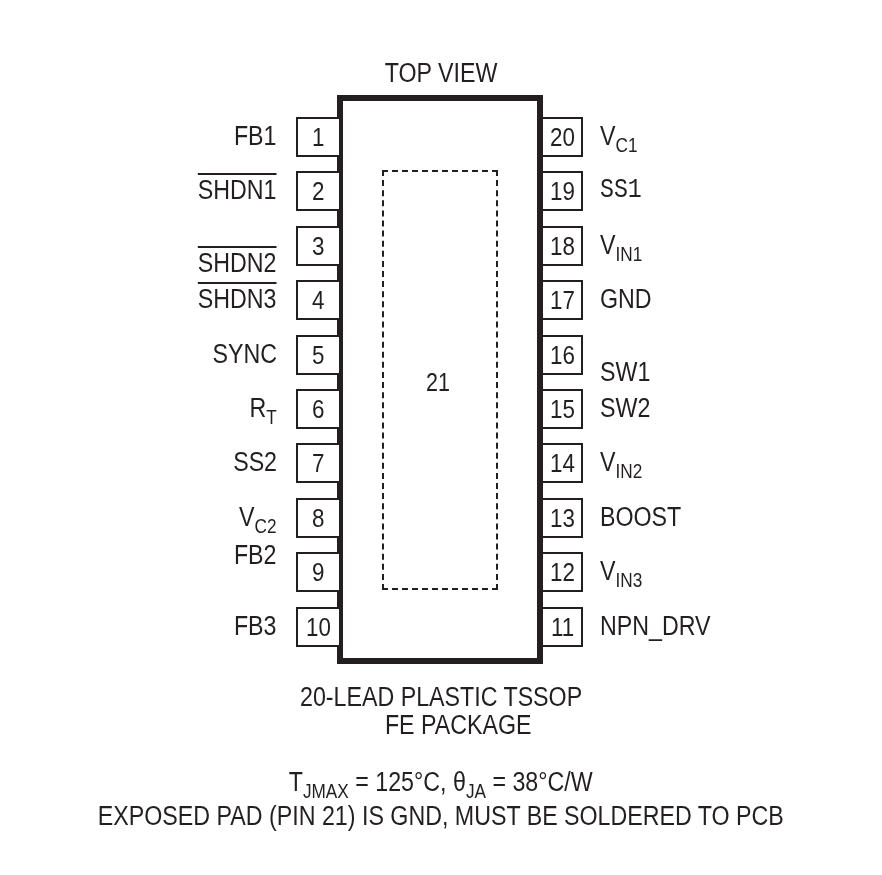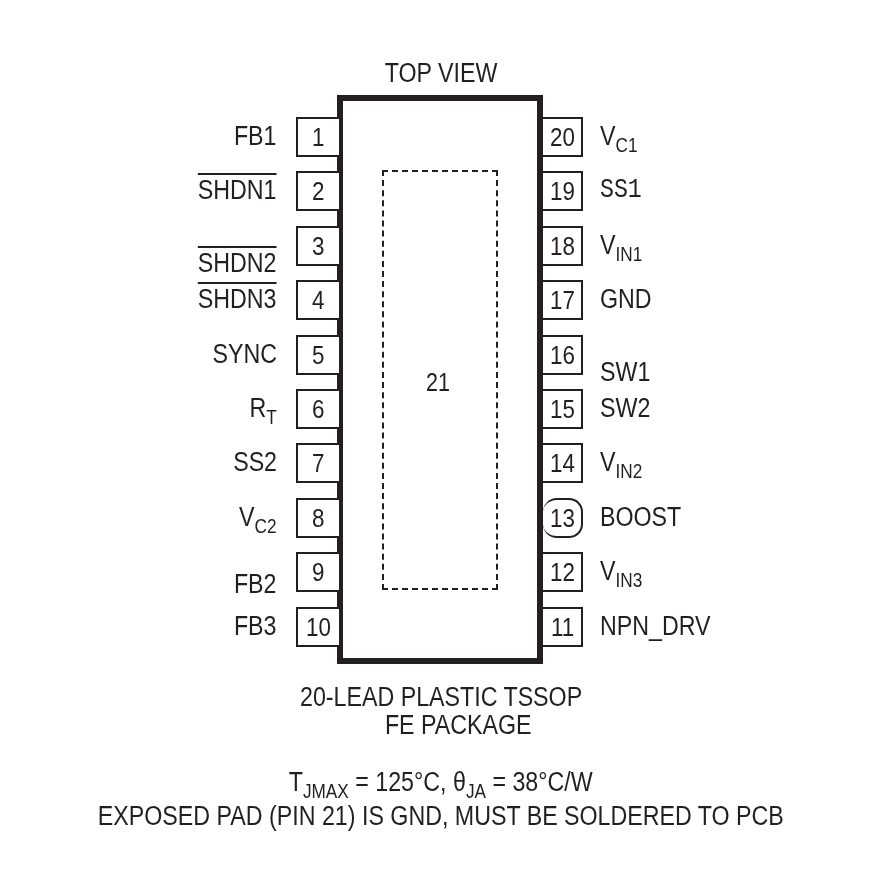--- a/index.html
+++ b/index.html
@@ -39,38 +39,38 @@
     <div class="lbl" style="top: 286px; right: 605px;"><span style="display: inline-block; transform: scaleX(0.86); transform-origin: right center;"><span class="ov">SHDN3</span></span></div>
     <div class="pin left" style="top: 335px;"><span class="sq">5</span></div>
     <div class="lbl" style="top: 341px; right: 605px;"><span style="display: inline-block; transform: scaleX(0.86); transform-origin: right center;"><span>SYNC</span></span></div>
     <div class="pin left" style="top: 389px;"><span class="sq">6</span></div>
     <div class="lbl" style="top: 395px; right: 605px;"><span style="display: inline-block; transform: scaleX(0.86); transform-origin: right center;"><span>R</span><sub>T</sub></span></div>
     <div class="pin left" style="top: 443px;"><span class="sq">7</span></div>
     <div class="lbl" style="top: 449px; right: 605px;"><span style="display: inline-block; transform: scaleX(0.86); transform-origin: right center;"><span>SS2</span></span></div>
     <div class="pin left" style="top: 498px;"><span class="sq">8</span></div>
     <div class="lbl" style="top: 504px; right: 605px;"><span style="display: inline-block; transform: scaleX(0.86); transform-origin: right center;"><span>V</span><sub>C2</sub></span></div>
     <div class="pin left" style="top: 552px;"><span class="sq">9</span></div>
-    <div class="lbl" style="top: 571px; right: 605px;"><span style="display: inline-block; transform: scaleX(0.86); transform-origin: right center;"><span>FB2</span></span></div>
+    <div class="lbl" style="top: 542px; right: 605px;"><span style="display: inline-block; transform: scaleX(0.86); transform-origin: right center;"><span>FB2</span></span></div>
     <div class="pin left" style="top: 607px;"><span class="sq">10</span></div>
     <div class="lbl" style="top: 613px; right: 605px;"><span style="display: inline-block; transform: scaleX(0.86); transform-origin: right center;"><span>FB3</span></span></div>
     <div class="pin right" style="top: 117px;"><span class="sq">20</span></div>
     <div class="lbl right" style="top: 123px;"><span style="display: inline-block; transform: scaleX(0.86); transform-origin: left center;"><span>V</span><sub>C1</sub></span></div>
     <div class="pin right" style="top: 171px;"><span class="sq">19</span></div>
     <div class="lbl right" style="top: 177px; font-family: Liberation Mono, monospace;"><span style="display: inline-block; transform: scaleX(0.86); transform-origin: left center;"><span>SS1</span></span></div>
     <div class="pin right" style="top: 226px;"><span class="sq">18</span></div>
     <div class="lbl right" style="top: 232px;"><span style="display: inline-block; transform: scaleX(0.86); transform-origin: left center;"><span>V</span><sub>IN1</sub></span></div>
     <div class="pin right" style="top: 280px;"><span class="sq">17</span></div>
     <div class="lbl right" style="top: 286px;"><span style="display: inline-block; transform: scaleX(0.86); transform-origin: left center;"><span>GND</span></span></div>
     <div class="pin right" style="top: 335px;"><span class="sq">16</span></div>
     <div class="lbl right" style="top: 343px; margin-top: 16px;"><span style="display: inline-block; transform: scaleX(0.86); transform-origin: left center;"><span>SW1</span></span></div>
     <div class="pin right" style="top: 389px; text-decoration: underline;"><span class="sq">15</span></div>
     <div class="lbl right" style="top: 395px;"><span style="display: inline-block; transform: scaleX(0.86); transform-origin: left center;"><span>SW2</span></span></div>
     <div class="pin right" style="top: 443px;"><span class="sq">14</span></div>
     <div class="lbl right" style="top: 449px;"><span style="display: inline-block; transform: scaleX(0.86); transform-origin: left center;"><span>V</span><sub>IN2</sub></span></div>
-    <div class="pin right" style="top: 498px; border-radius: 14px;"><span class="sq">13</span></div>
+    <div class="pin right" style="top: 498px;"><span class="sq">13</span></div>
     <div class="lbl right" style="top: 504px;"><span style="display: inline-block; transform: scaleX(0.86); transform-origin: left center;"><span>BOOST</span></span></div>
     <div class="pin right" style="top: 552px;"><span class="sq">12</span></div>
     <div class="lbl right" style="top: 558px;"><span style="display: inline-block; transform: scaleX(0.86); transform-origin: left center;"><span>V</span><sub>IN3</sub></span></div>
     <div class="pin right" style="top: 607px;"><span class="sq">11</span></div>
     <div class="lbl right" style="top: 613px;"><span style="display: inline-block; transform: scaleX(0.86); transform-origin: left center;"><span>NPN_DRV</span></span></div>
   </div>
 
 <div class="foot" style="top:712px;padding-left:17px;"><span class="sq">FE PACKAGE</span></div>
 <div class="foot" style="top:684px;"><span class="sq">20-LEAD PLASTIC TSSOP</span></div>
 <div class="foot" style="top:769px;">

